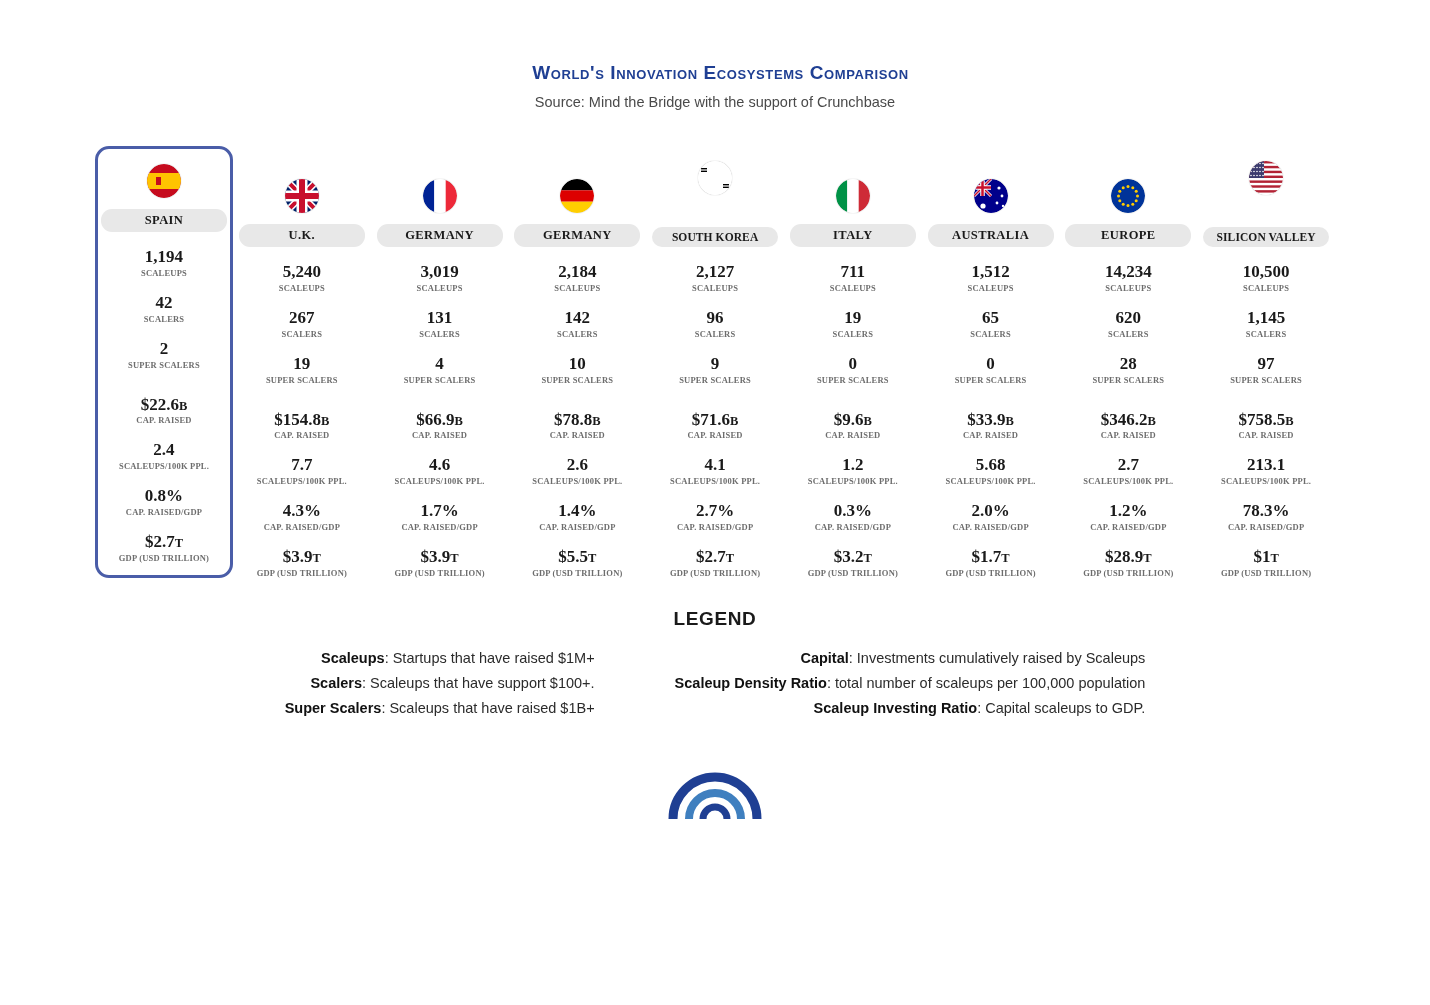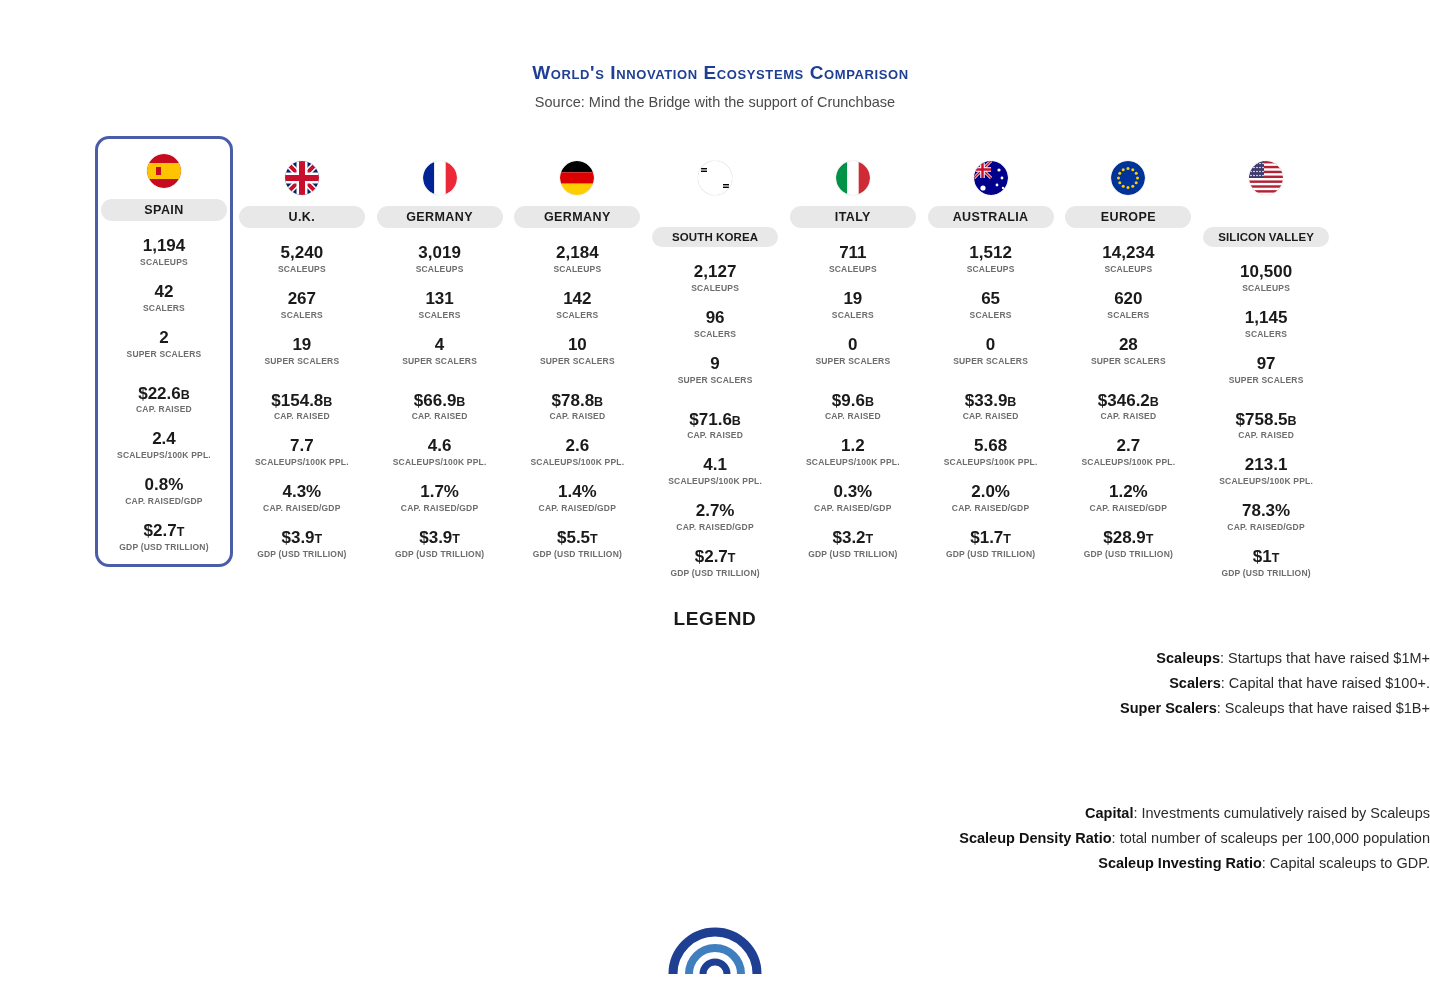--- a/index.html
+++ b/index.html
@@ -40,21 +40,22 @@
     color: #4a4a4a;
     font-size: 14.5px;
   }
 
   
   .table-wrap {
     margin-top: 36px;
     padding: 0 95px;
     display: flex;
     justify-content: space-between;
-    align-items: flex-start;
+    align-items: flex-end;
+    font-family: Liberation Serif, serif;
   }
   .col {
     width: 143px;
     position: relative;
     padding-top: 10px;
     box-sizing: border-box;
   }
   .col.highlight {
     border: 3px solid #4a5da8;
     border-radius: 14px;
@@ -124,21 +125,20 @@
     font-weight: bold;
     color: #1a1a1a;
     margin-top: 30px;
     letter-spacing: 0.6px;
   }
   .legend {
     margin-top: 16px;
     display: flex;
     justify-content: center;
     gap: 80px;
-    flex-direction: column;
   }
   .legend-col {
     font-size: 14.5px;
     color: #2b2b2b;
     line-height: 1.72;
   }
   .legend-col.left { text-align: right; }
   .legend-col.right { text-align: right; }
   .legend-col b { color: #111; }
 
@@ -629,21 +629,21 @@
           <div class="label">GDP (USD TRILLION)</div>
         </div>
       </div>
     </div>
 
   <div class="legend-title">LEGEND</div>
 
   <div class="legend">
     <div class="legend-col left" id="legend-left">
         <div><b>Scaleups</b><span>: Startups that have raised $1M+</span></div>
-        <div><b>Scalers</b><span>: Capital that have raised $100+.</span></div>
+        <div><b>Scalers</b><span>: Scaleups that have support $100+.</span></div>
         <div><b>Super Scalers</b><span>: Scaleups that have raised $1B+</span></div>
       </div>
     <div class="legend-col right" id="legend-right">
         <div><b>Capital</b><span>: Investments cumulatively raised by Scaleups</span></div>
         <div><b>Scaleup Density Ratio</b><span>: total number of scaleups per 100,000 population</span></div>
         <div><b>Scaleup Investing Ratio</b><span>: Capital scaleups to GDP.</span></div>
       </div>
   </div>
 
   <div class="footer">

